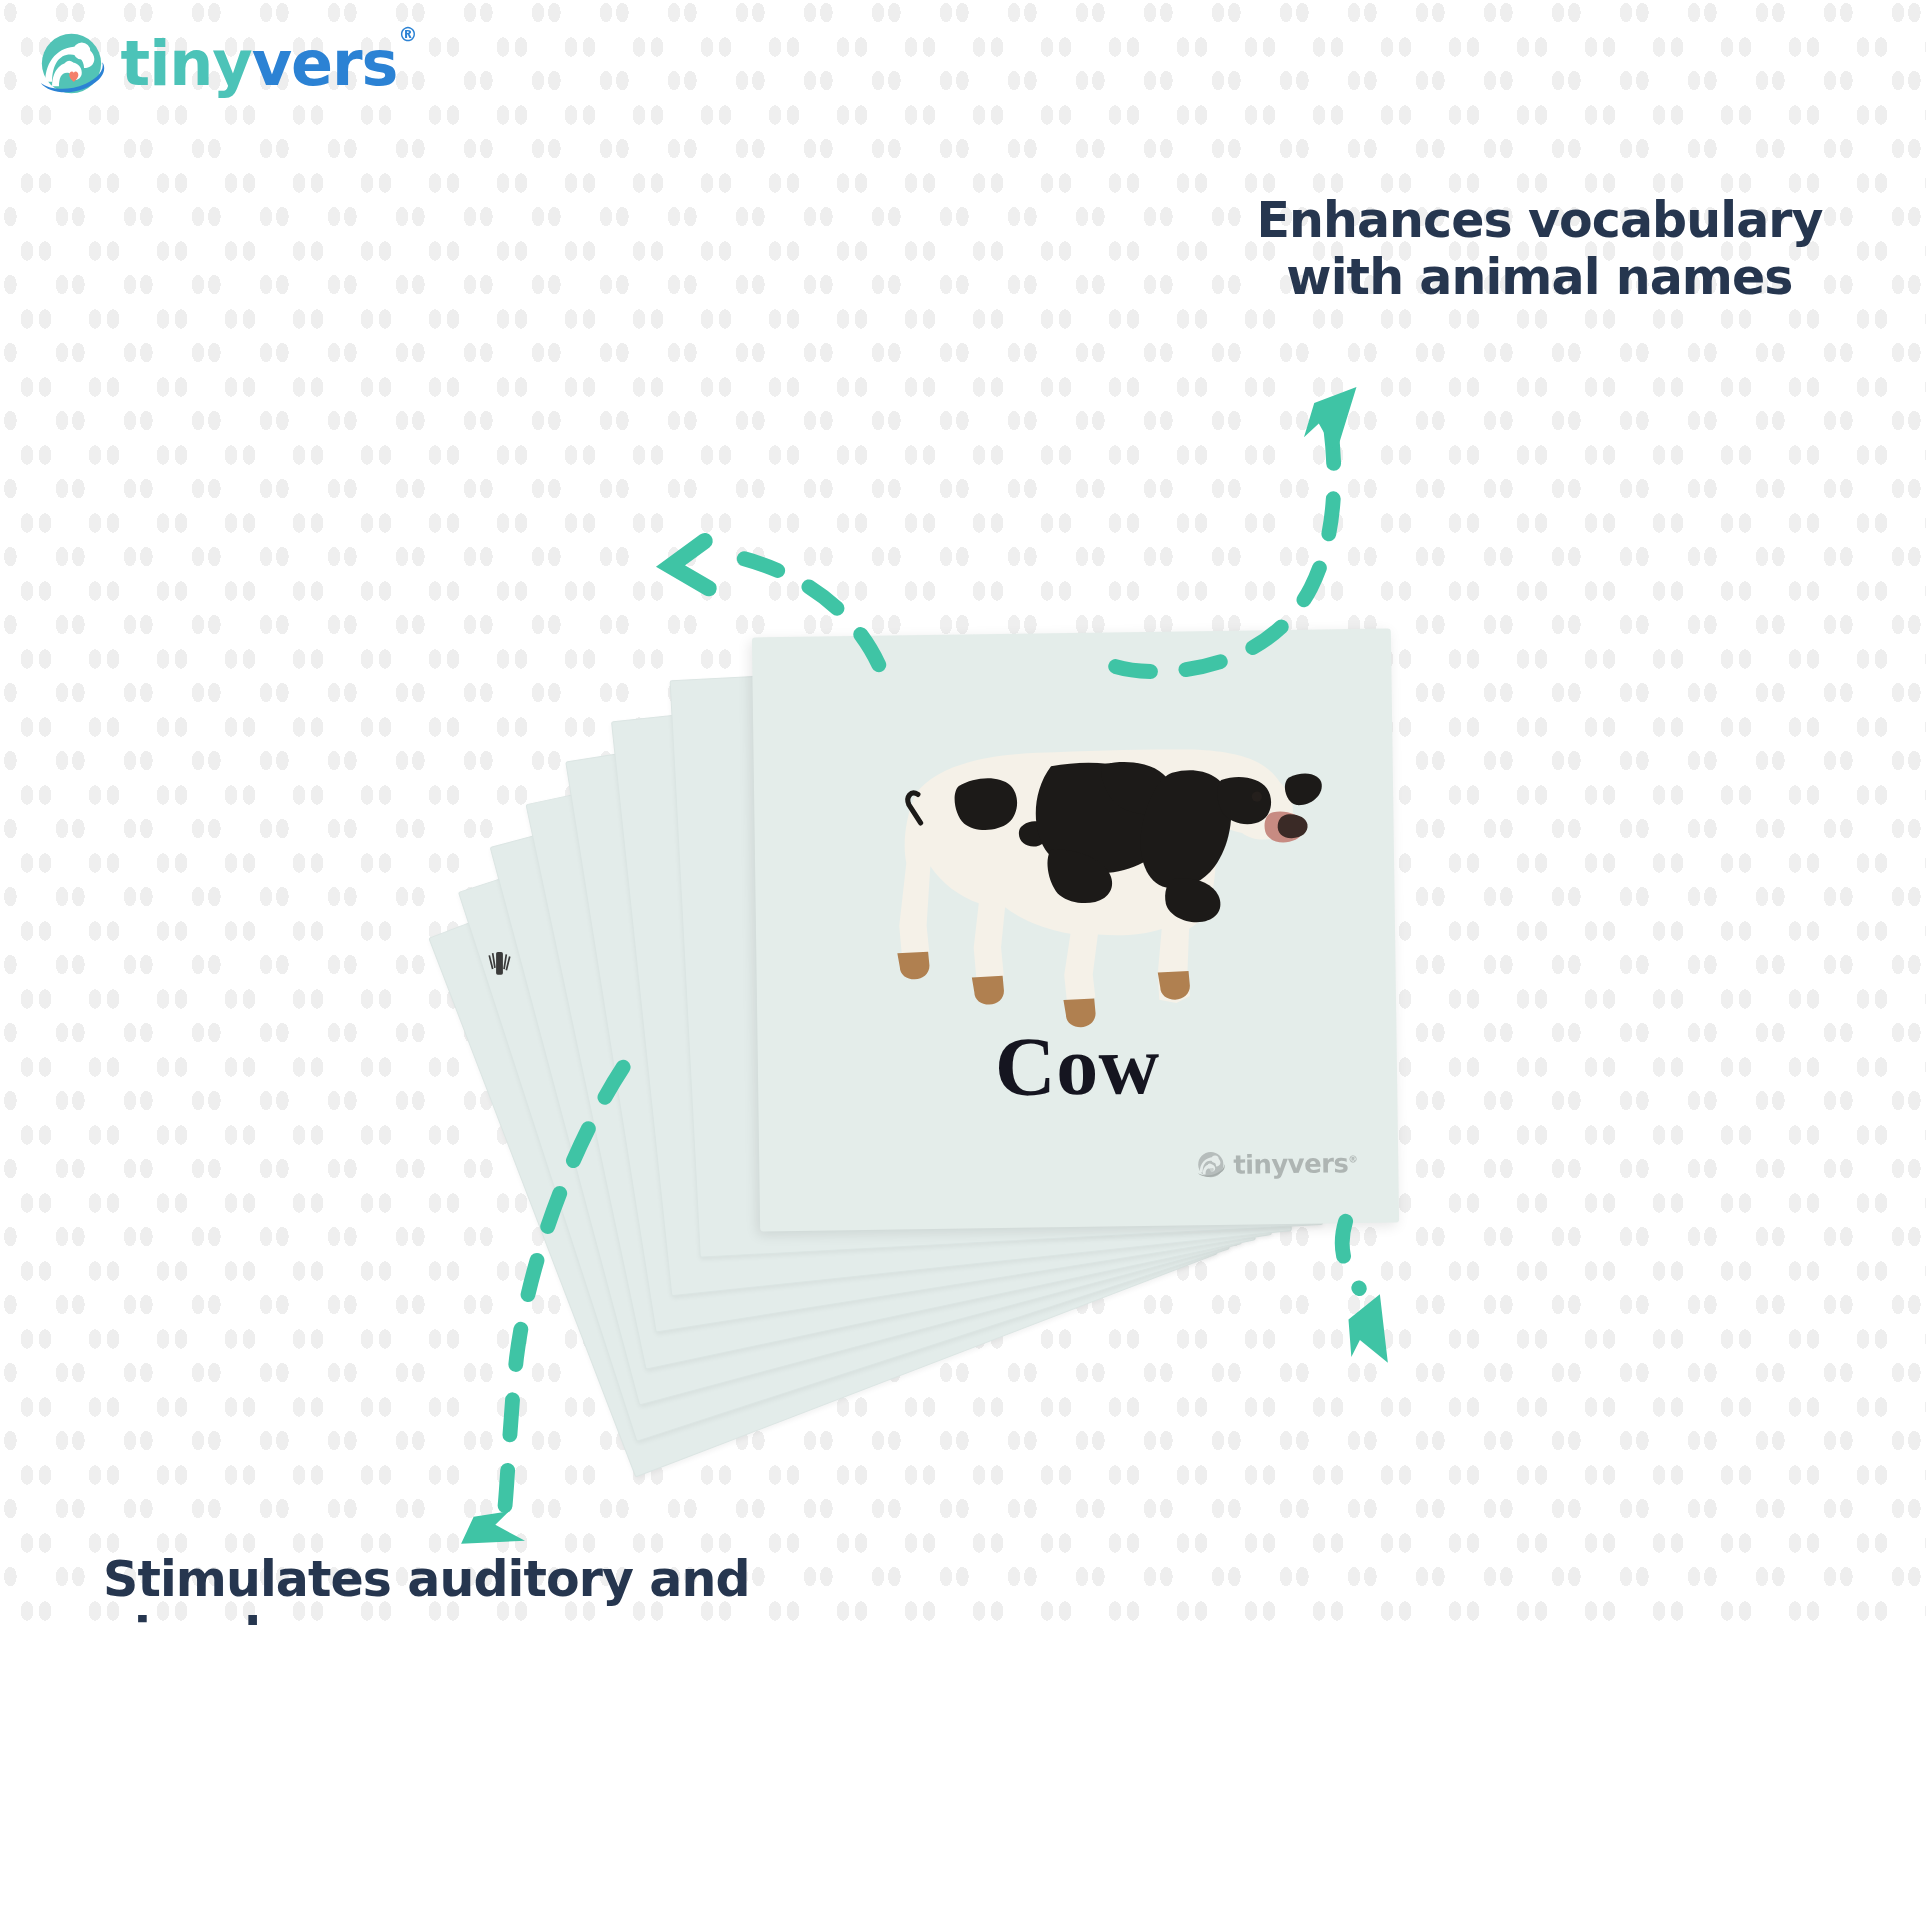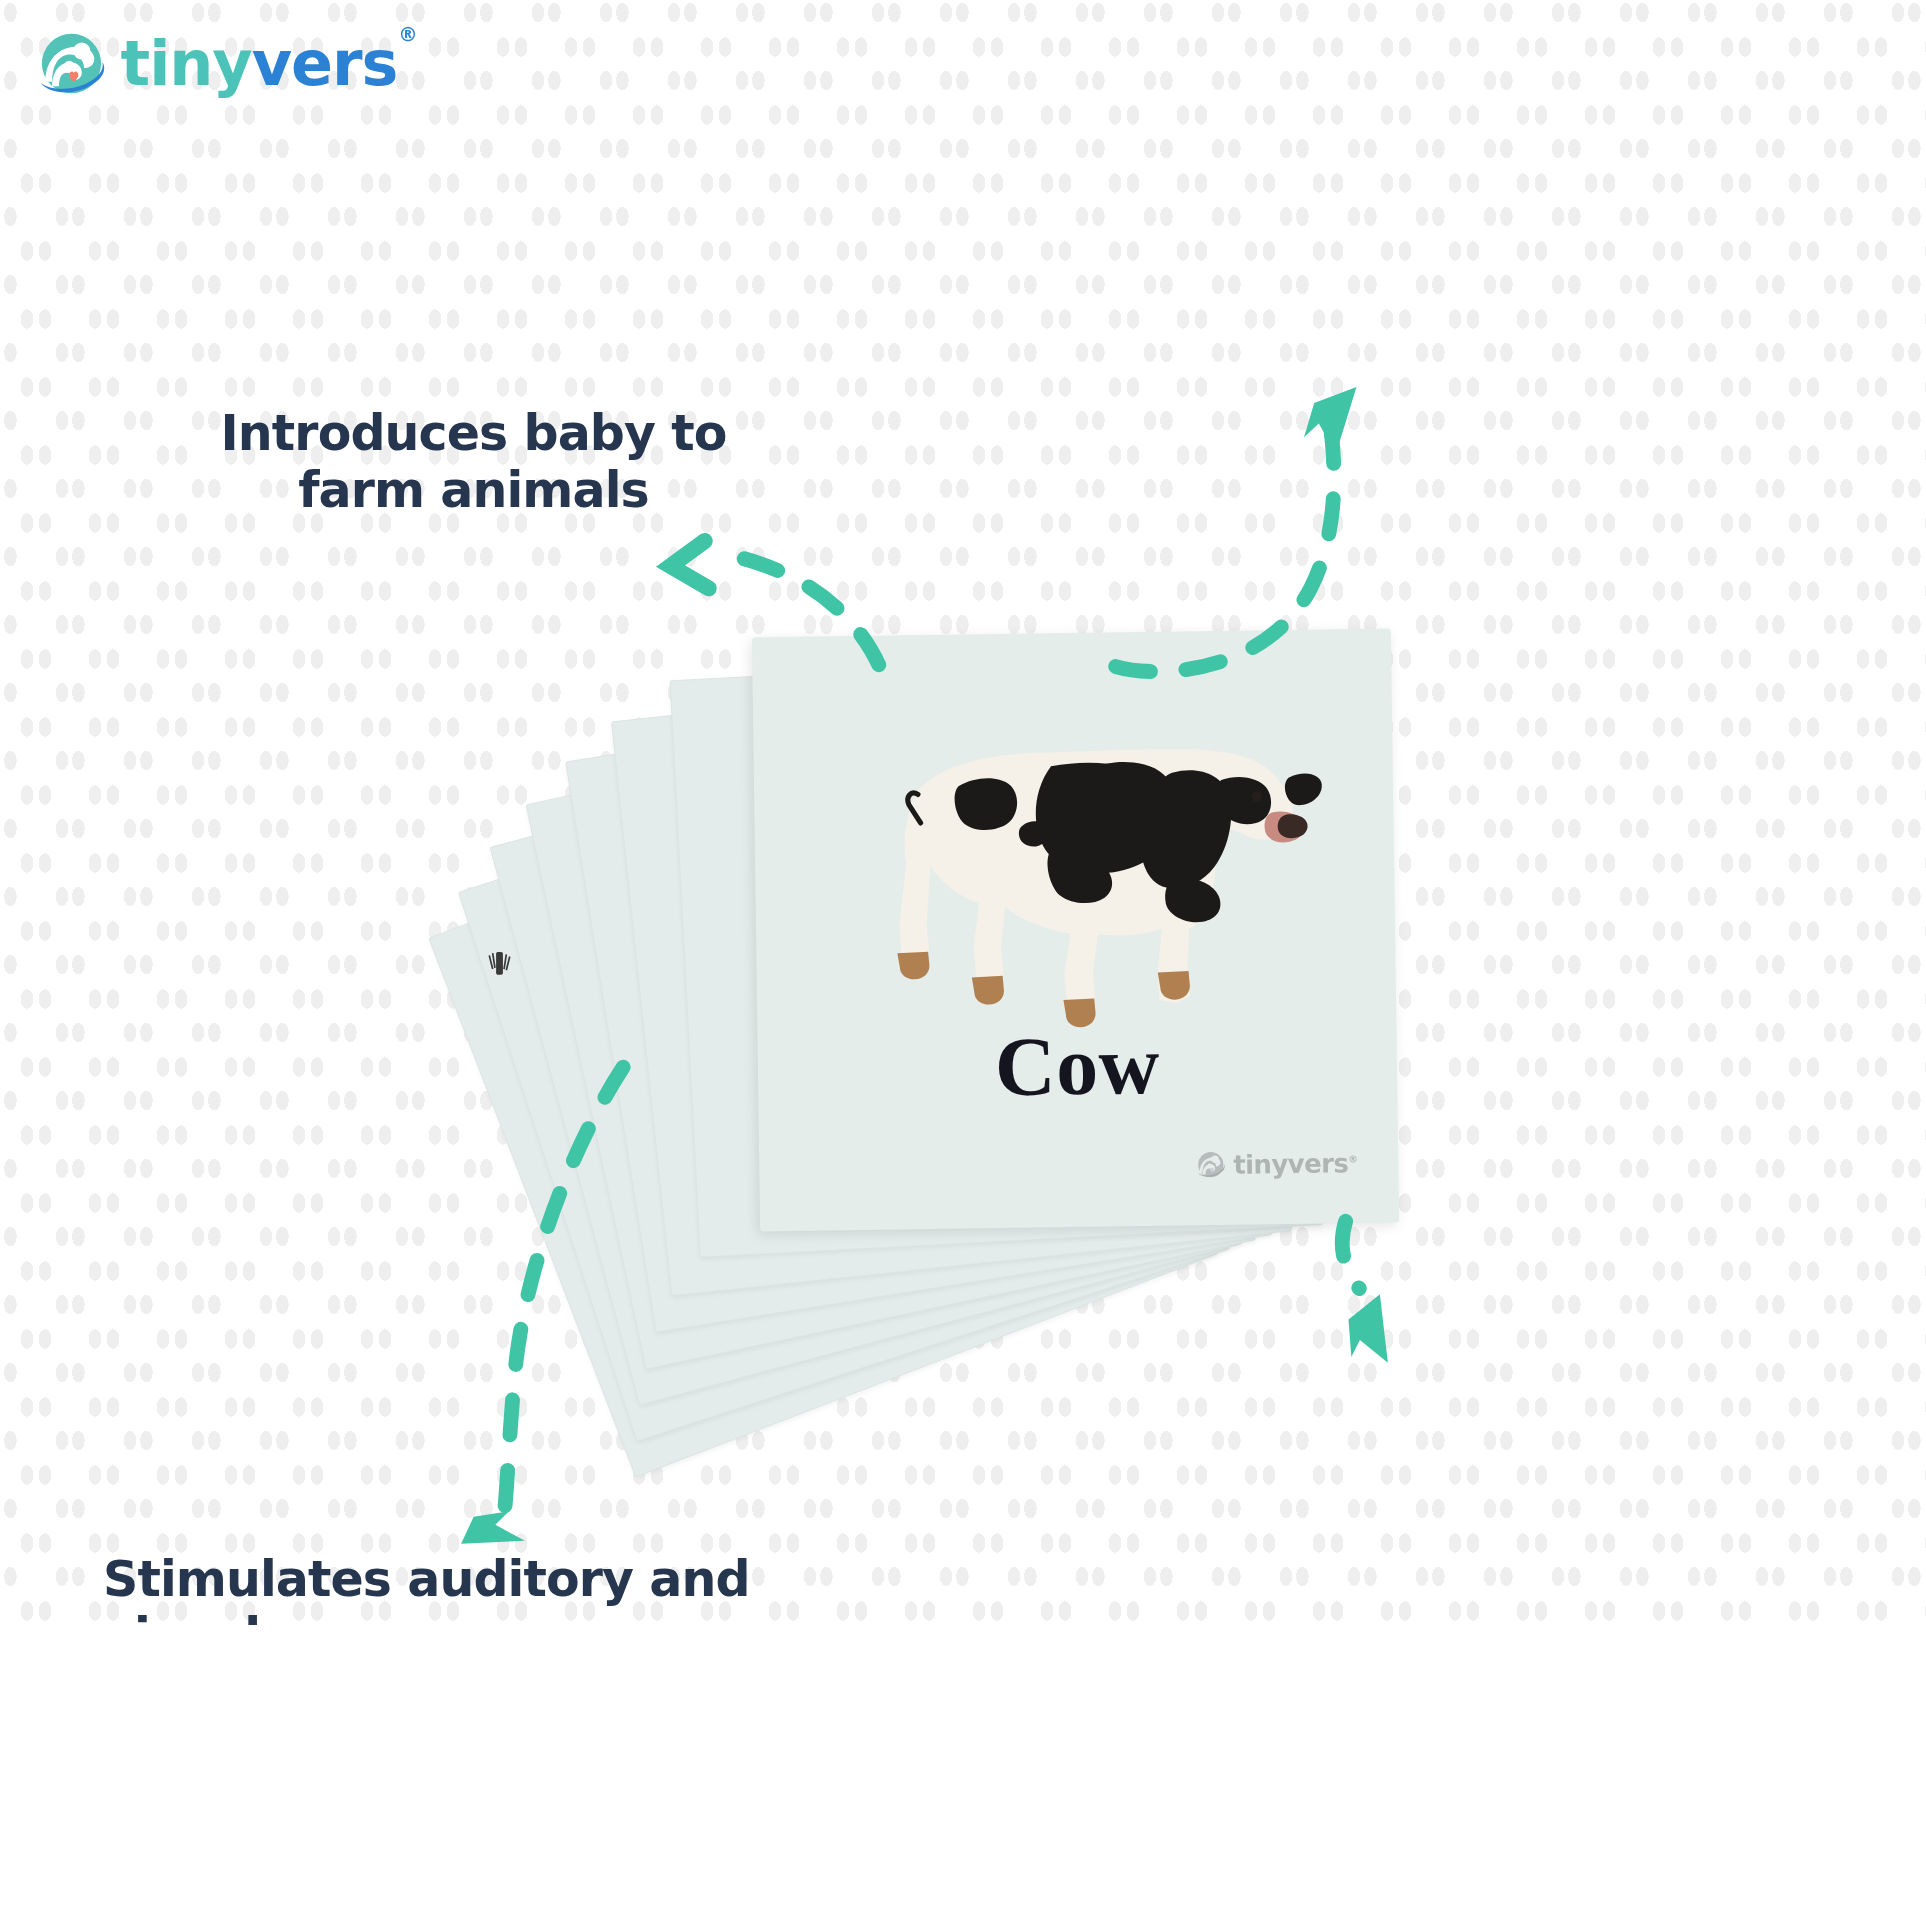--- a/index.html
+++ b/index.html
@@ -249,22 +249,22 @@
       <g stroke="#3fc4a5" stroke-width="28" stroke-linecap="round" fill="none">
         <path d="M1235 948 L1175 992 L1242 1031"></path>
       </g>
 
       <path d="M808 2705 L920 2700 L868 2672 L892 2648 L830 2658 Z"></path>
 
       <path d="M2418 2268 L2432 2388 L2383 2348 L2368 2378 L2363 2312 Z"></path>
     </g>
   </svg>
 
-
-  <div class="callout" id="callout-topleft">Introduces baby to
-farm animals</div>
+  <div class="callout" id="callout-topright">Enhances vocabulary
+with animal names</div>
+
 
   <div class="callout" id="callout-bottomleft">Stimulates auditory and
 visual senses</div>
 
 
 </div>
 
 
 </body></html>

